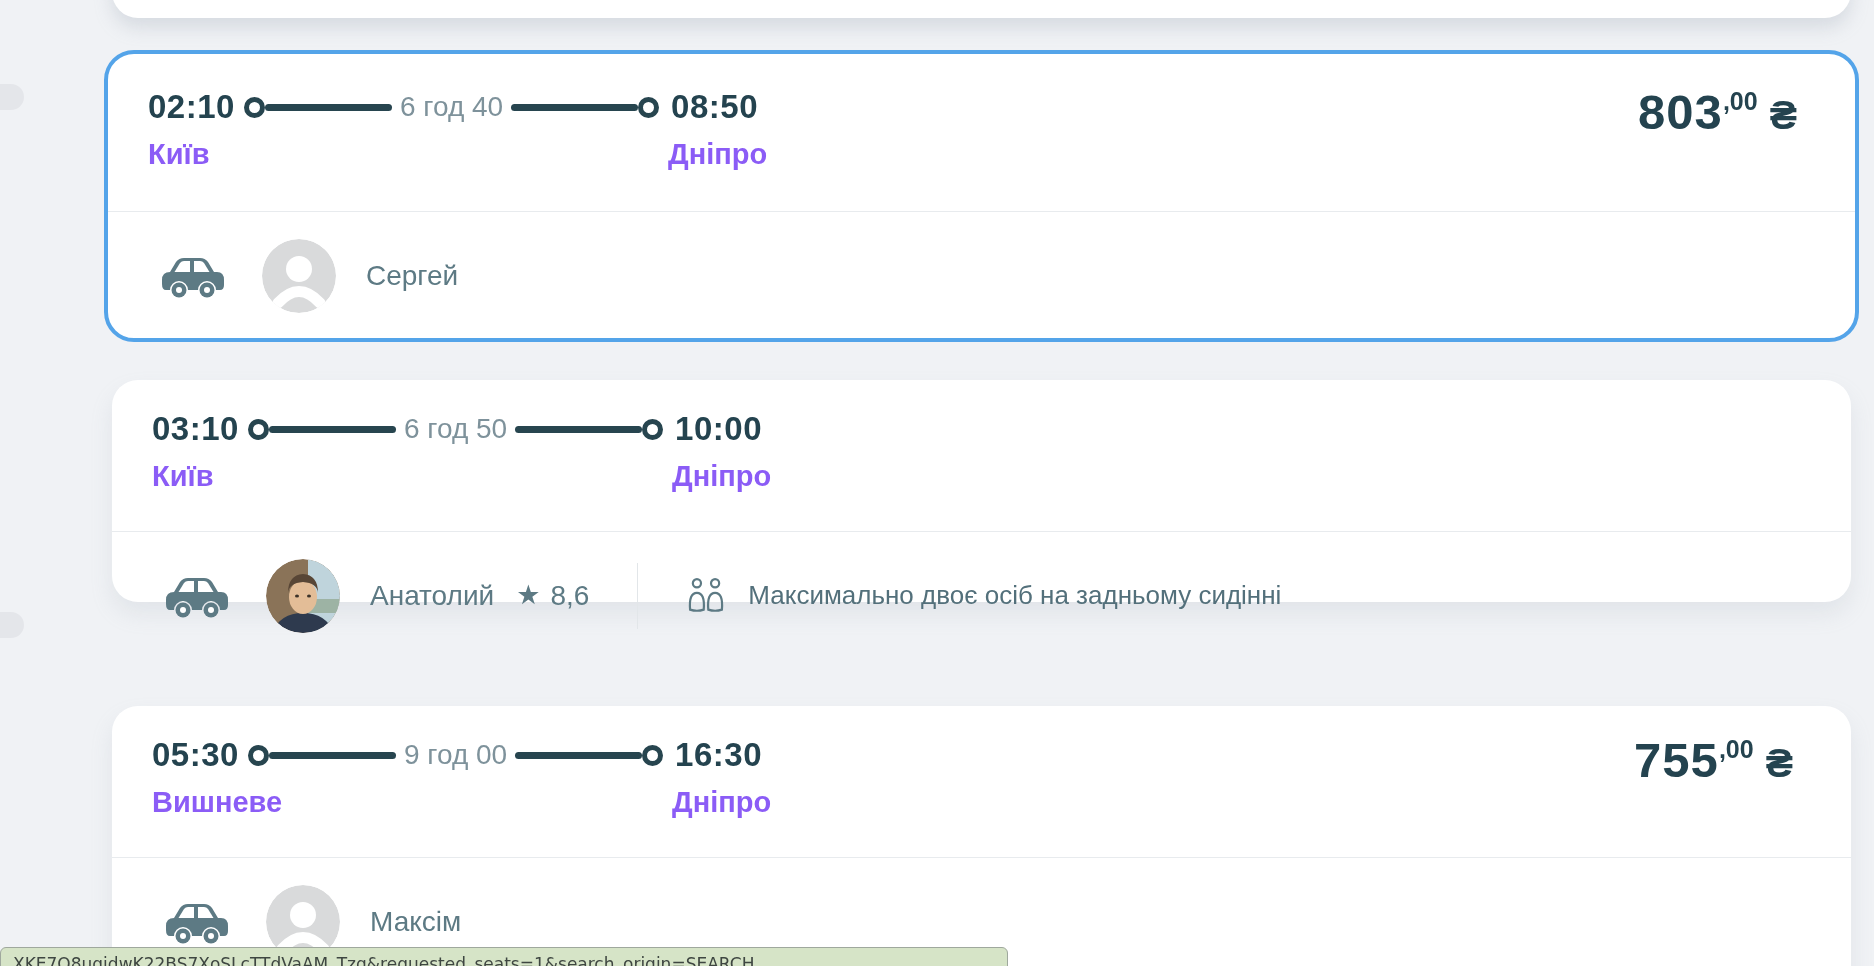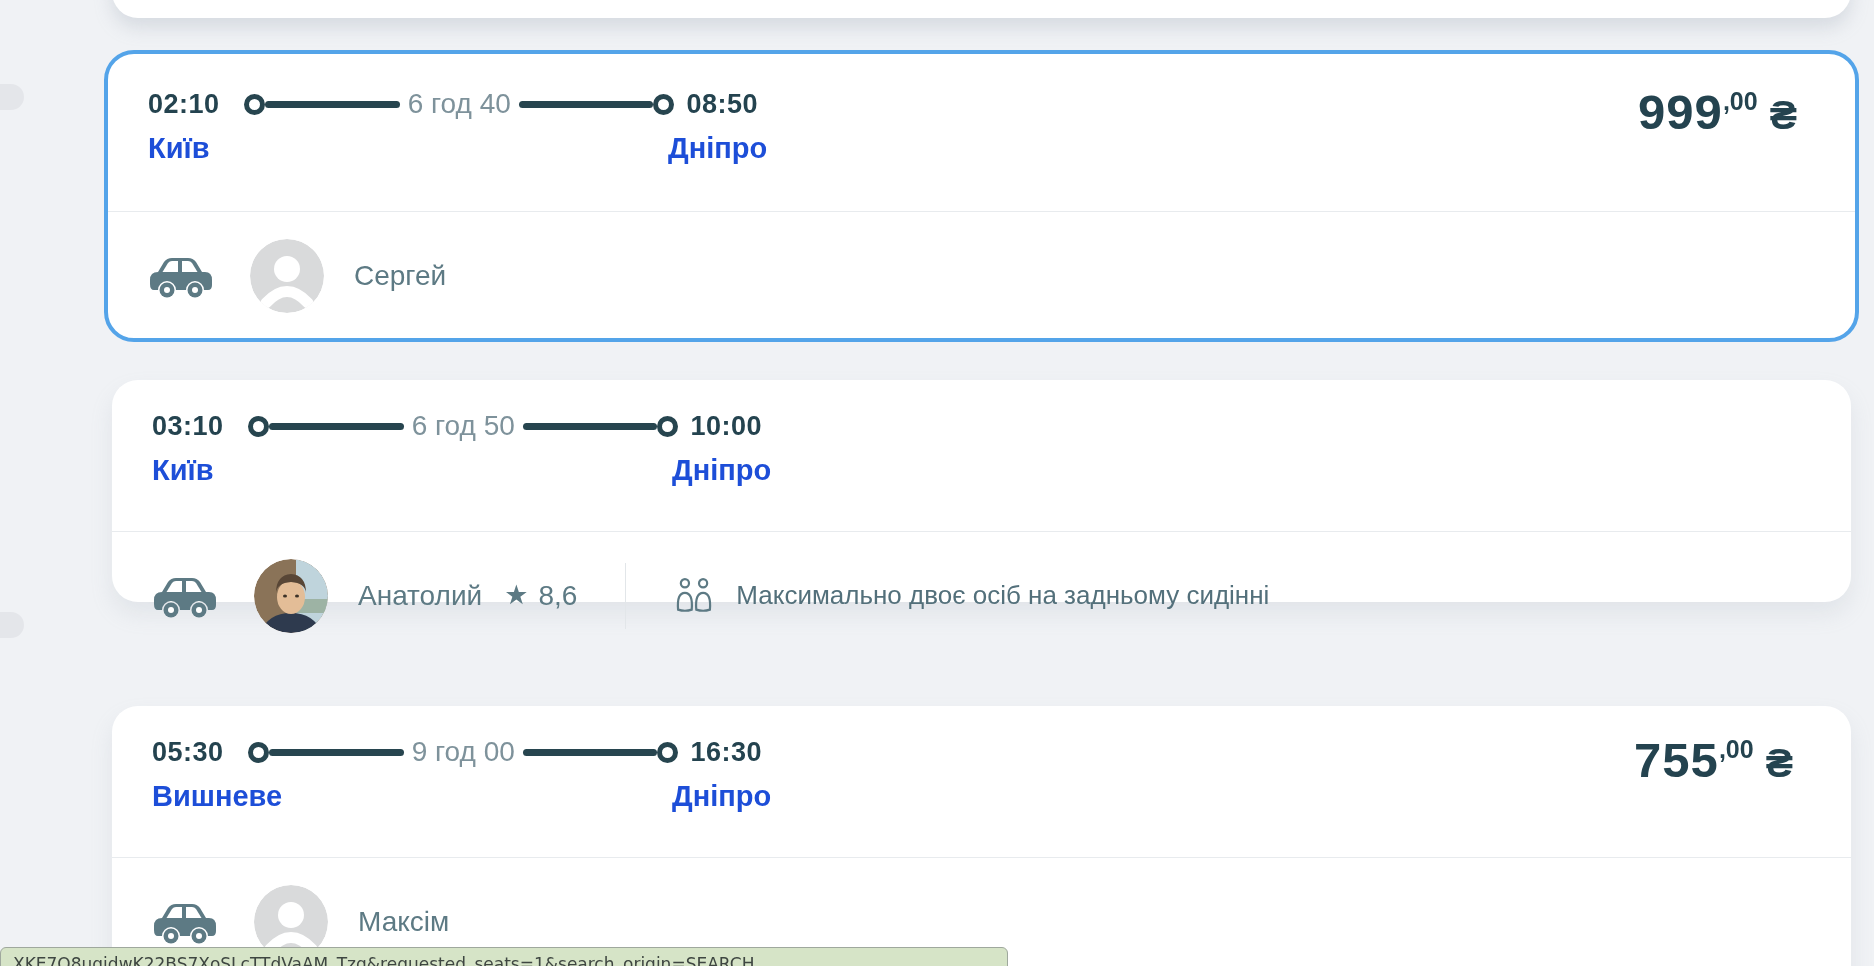--- a/index.html
+++ b/index.html
@@ -36,50 +36,50 @@
 
   .route-section{
     position:relative; box-sizing:border-box;
     height:152px; padding:30px 0 0 40px;
     border-bottom:1px solid #e8ebee;
   }
   .selected .route-section{height:158px; padding-top:34px;}
 
   .route-line{display:flex; align-items:center; width:610px;}
   .time{
-    font-size:27px; font-weight:bold; color:#24434f;
+    font-size:33px; font-weight:bold; color:#24434f;
     letter-spacing:0.5px; white-space:nowrap; flex:none;
   }
   .time.dep{width:96px;}
   .time.arr{margin-left:12px;}
   .tdot{
     width:11px; height:11px; border:5px solid #27454f; border-radius:50%;
     background:#fff; flex:none;
   }
   .tseg{flex:1; height:7px; background:#27454f; border-radius:4px;}
   .duration{
     font-size:28px; color:#7e929b; margin:0 8px; white-space:nowrap; flex:none;
   }
   .cities{position:relative; margin-top:12px; width:610px; height:36px;}
   .city{
-    position:absolute; top:0; font-size:29px; font-weight:bold; color:#1d4ed8;
+    position:absolute; top:0; font-size:29px; font-weight:bold; color:#8b5cf6;
     white-space:nowrap;
   }
   .city.origin{left:0;}
   .city.dest{left:520px;}
 
   .price{
     position:absolute; top:26px; right:58px; color:#24434f; white-space:nowrap;
   }
   .selected .price{top:30px;}
   .price-int{font-size:49px; font-weight:bold; letter-spacing:1px;}
   .price-frac{font-size:25px; font-weight:bold; vertical-align:19px;margin-top:22px;}
   .price-cur{font-size:41px; font-weight:bold; margin-left:12px;}
 
-  .driver-row{display:flex; align-items:center; padding-left:40px; height:127px;}
+  .driver-row{display:flex; align-items:center; padding-left:52px; height:127px;}
   .car-icon{width:66px; height:46px; flex:none;}
   .avatar{
     width:74px; height:74px; border-radius:50%; overflow:hidden;
     margin-left:36px; flex:none;
   }
   .driver-name{font-size:28px; color:#5d7a84; margin-left:30px; white-space:nowrap;}
   .star-icon{font-size:27px; color:#5d7a84; margin-left:22px; line-height:1;}
   .rating{font-size:28px; color:#5d7a84; margin-left:10px;}
   .v-div{width:1px; height:66px; background:#e2e6e9; margin-left:48px; flex:none;}
   .note-icon{width:40px; height:40px; margin-left:48px; flex:none;}
@@ -111,21 +111,21 @@
         <span class="duration">6 год 40</span>
         <span class="tseg"></span>
         <span class="tdot"></span>
         <span class="time arr">08:50</span>
       </div>
       <div class="cities">
         <span class="city origin">Київ</span>
         <span class="city dest">Дніпро</span>
       </div>
       <div class="price">
-        <span class="price-int">999</span><span class="price-frac">,00</span><span class="price-cur">₴</span>
+        <span class="price-int">803</span><span class="price-frac">,00</span><span class="price-cur">₴</span>
       </div>
     </div>
     <div class="driver-row">
       <svg class="car-icon" viewBox="0 0 66 44">
         <path fill="#5d7a84" d="M10 18 L16 8 Q19 4 24 4 H40 Q45 4 48 8 L54 18 H57 Q64 18 64 26 V31 Q64 36 60 36 H56 A9 9 0 0 0 38 36 H28 A9 9 0 0 0 10 36 H6 Q2 36 2 30 V26 Q2 18 10 18 Z"></path>
         <path fill="#ffffff" d="M20 9 Q21.5 7 24 7 H30 V18 H14.5 Z"></path>
         <path fill="#ffffff" d="M34 7 H40 Q42.5 7 44 9 L49.5 18 H34 Z"></path>
         <circle cx="19" cy="36" r="7.5" fill="#5d7a84"></circle>
           <circle cx="19" cy="36" r="3" fill="#ffffff"></circle>
         <circle cx="47" cy="36" r="7.5" fill="#5d7a84"></circle>

